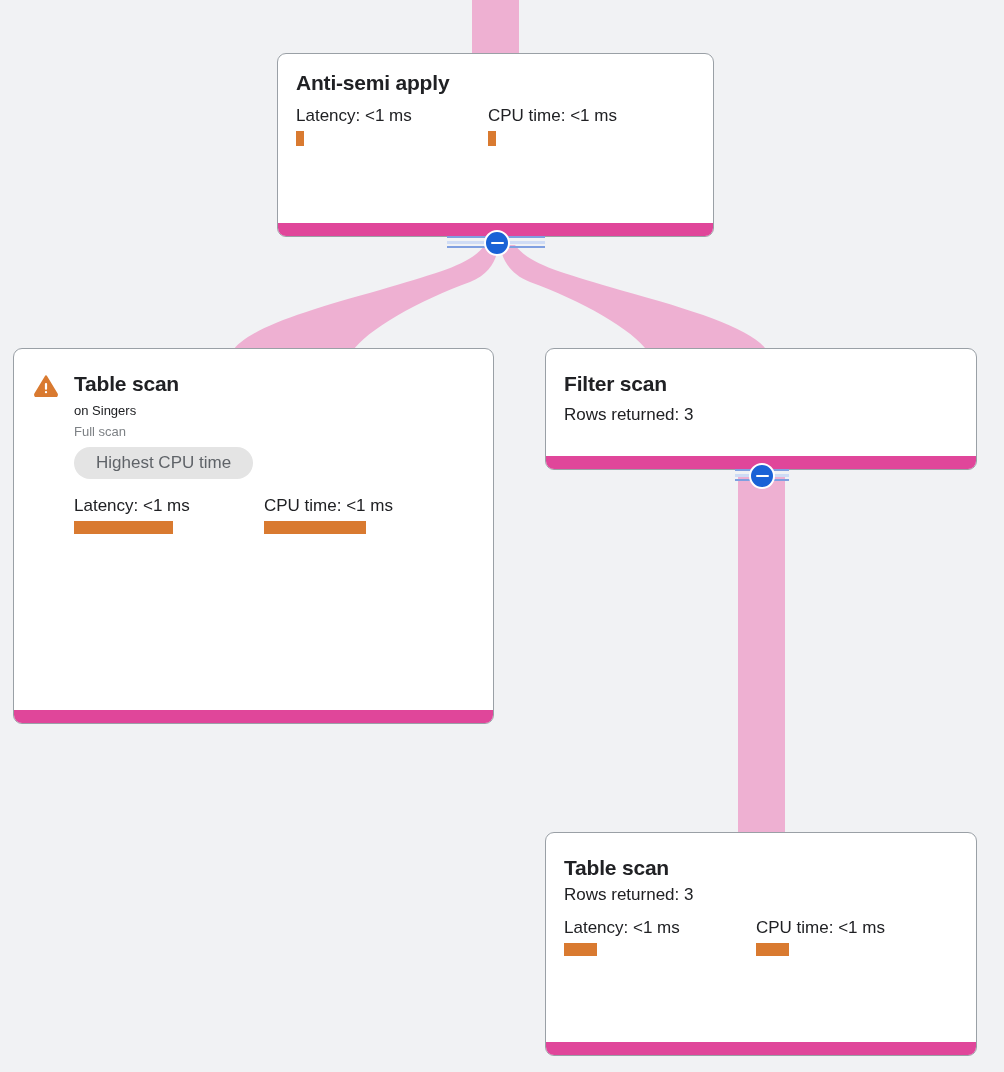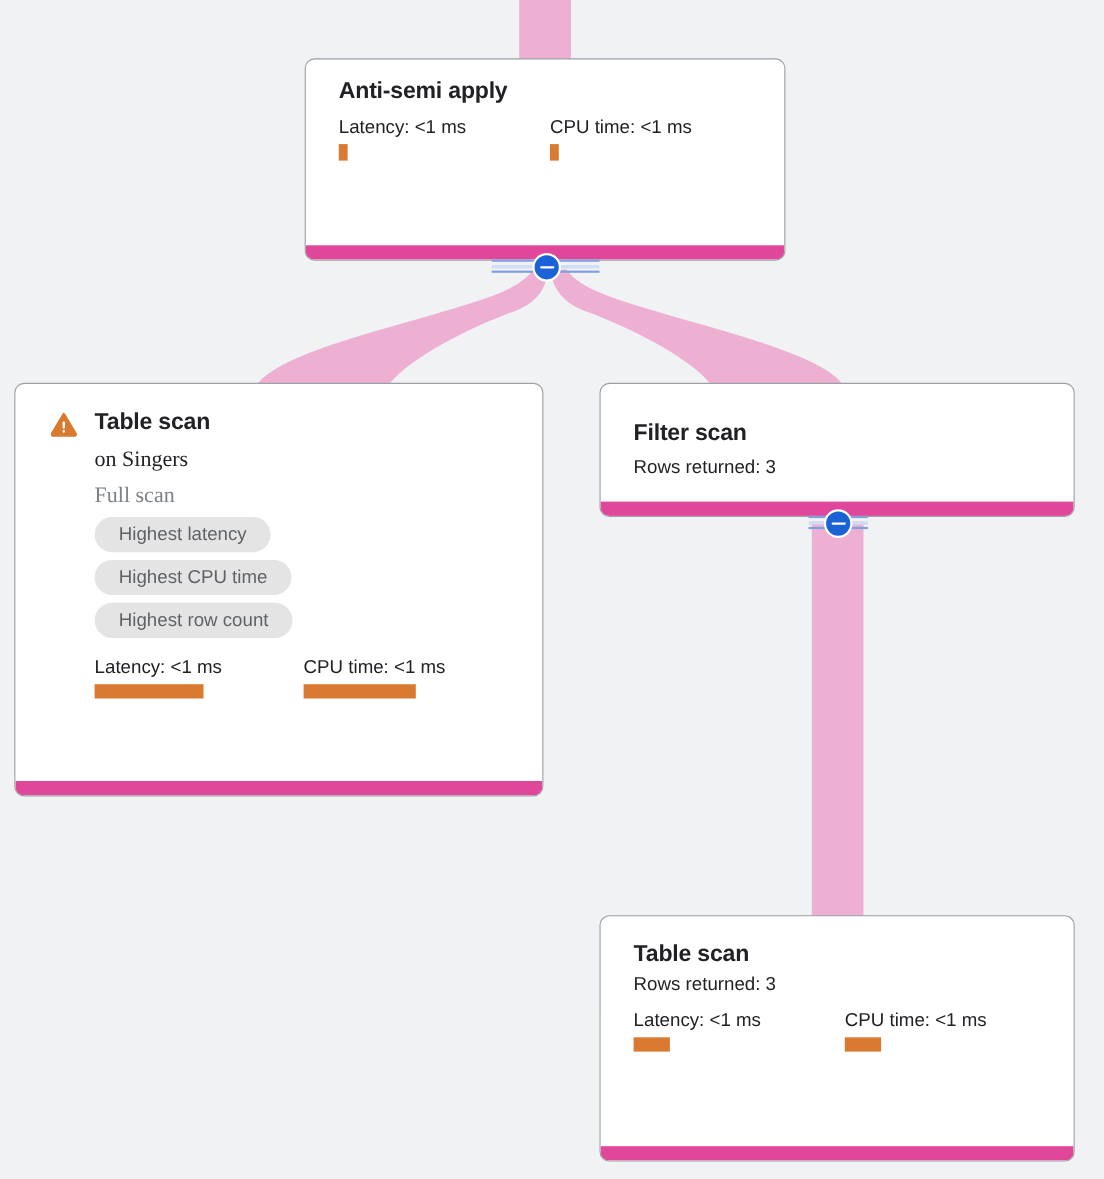--- a/index.html
+++ b/index.html
@@ -15,34 +15,34 @@
   #edges { position: absolute; inset: 0; width: 1004px; height: 1072px; }
 
   
   .node {
     position: absolute;
     background: #ffffff;
     border: 1px solid #9aa0a6;
     border-radius: 9px;
     overflow: hidden;
   }
-  .node-body { padding: 16px 18px 14px 18px; margin-left: 12px; }
+  .node-body { padding: 16px 18px 14px 18px; }
   .node-accent {
     position: absolute; left: 0; right: 0; bottom: 0;
     height: 13px; background: #e0469a;
   }
 
   .title-row { display: flex; align-items: flex-start; gap: 16px; }
   .warn-icon { flex: 0 0 auto; margin-top: 4px; }
   .node-title {
     font-size: 21px; font-weight: bold; color: #202124;
     letter-spacing: -.2px; line-height: 1.25;
   }
   .node-sub {
-    font-size: 20px; color: #202124; line-height: 1.6; font-family: Liberation Serif, serif;
+    font-size: 13px; color: #202124; line-height: 1.6;
   }
   .node-sub.muted { color: #7d8185; }
   .node-rows { font-size: 17px; color: #202124; line-height: 1.6; }
 
   .chips { margin: 4px 0 2px 0; }
   .chip {
     display: inline-block;
     background: #e4e4e4;
     color: #5f6368;
     font-size: 17px;
@@ -152,46 +152,40 @@
             <rect x="10.9" y="16" width="2.2" height="2.3" rx="1" fill="#ffffff"></rect>
           </svg>
         </span>
         <div class="node-title">Table scan</div>
       </div>
       <div style="margin-left:40px;">
         <div class="node-sub">on Singers</div>
         <div class="node-sub muted">Full scan</div>
         <div class="chips">
           <span class="chip-row">
-            <span class="chip">Highest latency</span>
-          </span>
-          <span class="chip-row">
             <span class="chip">Highest CPU time</span>
-          </span>
-          <span class="chip-row">
-            <span class="chip">Highest row count</span>
           </span>
         </div>
         <div class="metrics">
           <div style="width:190px;">
             <div class="metric-label">Latency: &lt;1 ms</div>
             <div class="bar" style="width:99px;"></div>
           </div>
           <div>
             <div class="metric-label">CPU time: &lt;1 ms</div>
             <div class="bar" style="width:102px;"></div>
           </div>
         </div>
       </div>
     </div>
     <div class="node-accent"></div>
   </div>
 
   <div class="node" style="left:545px; top:348px; width:432px; height:122px;">
-    <div class="node-body" style="padding:32px 18px 14px 18px;">
+    <div class="node-body" style="padding:22px 18px 14px 18px;">
       <div class="node-title">Filter scan</div>
       <div class="node-rows" style="margin-top:4px;">Rows returned: 3</div>
     </div>
     <div class="node-accent"></div>
   </div>
 
   <div class="toggle-rails" style="left:735px; top:469px; width:54px;">
     <i></i>
       <i></i>
       <i></i>

